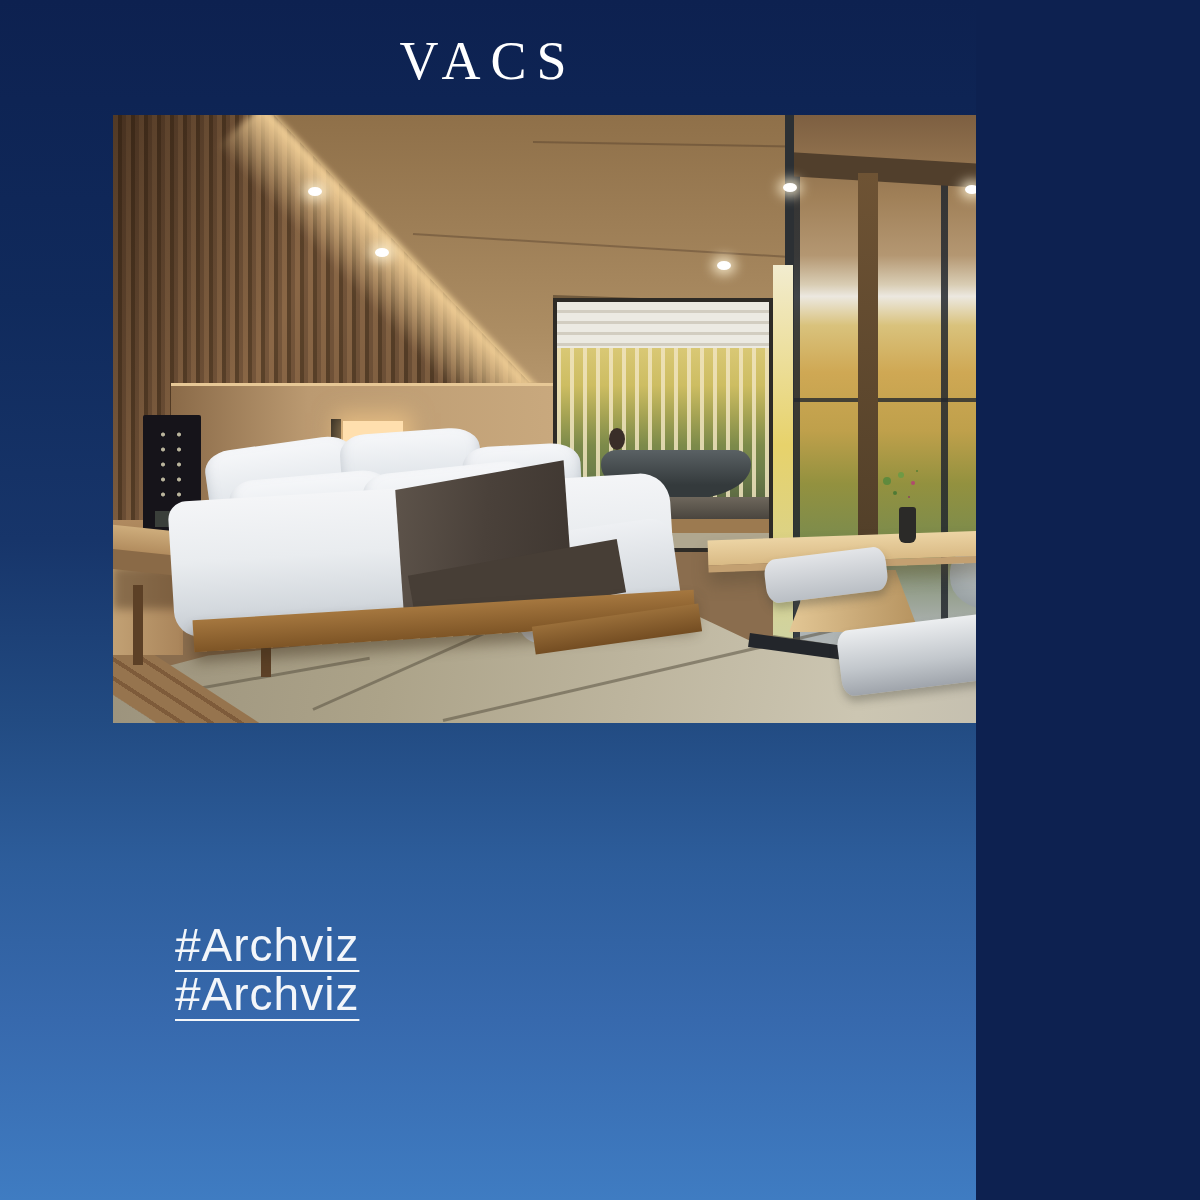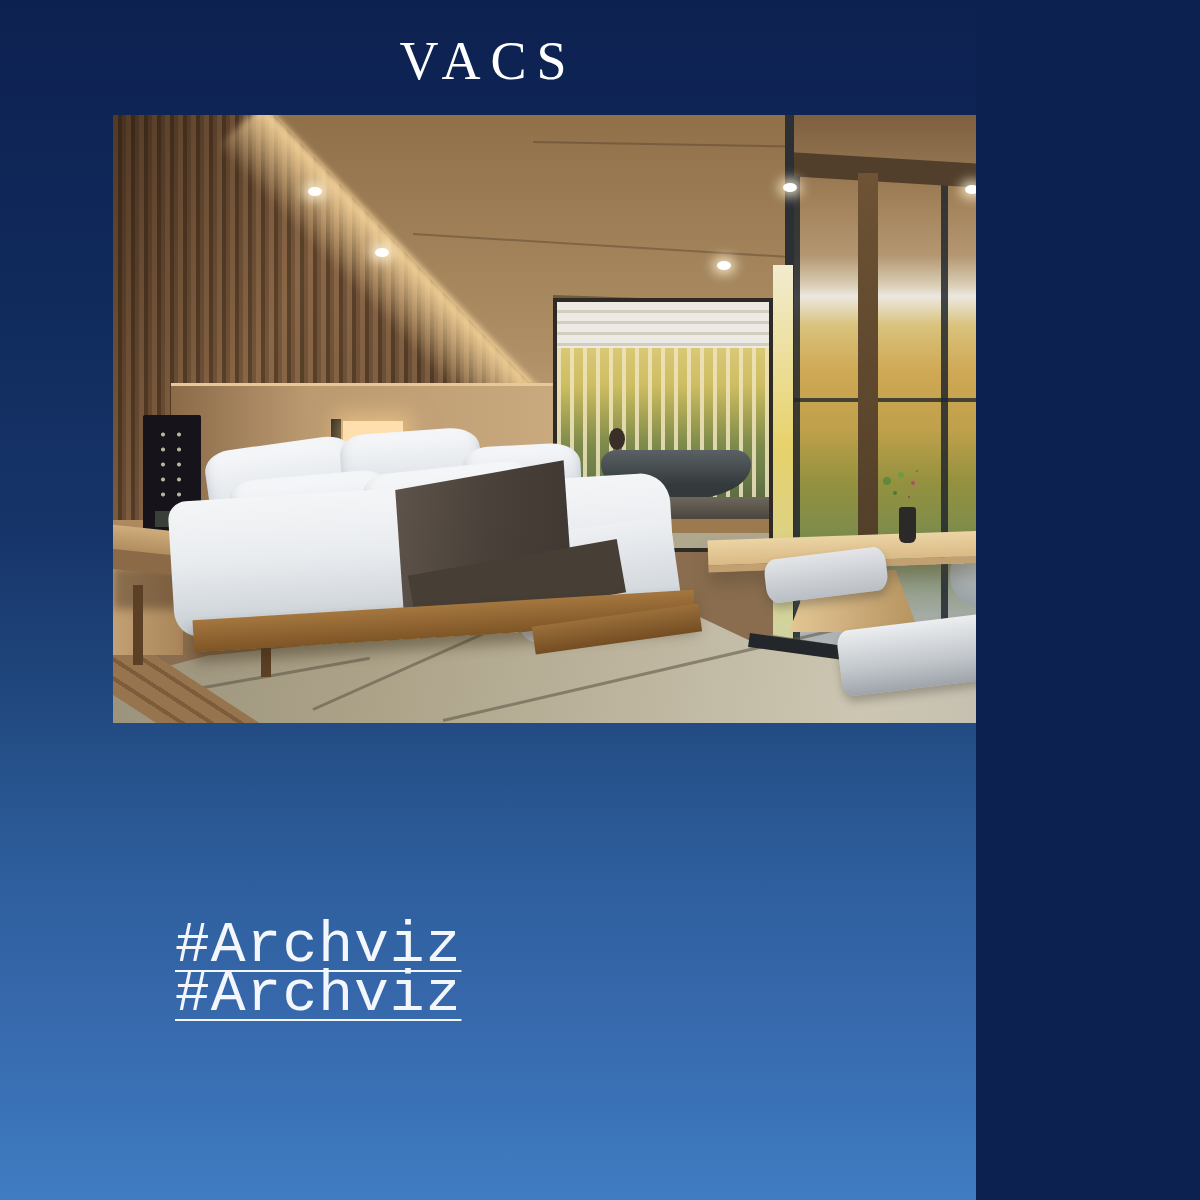--- a/index.html
+++ b/index.html
@@ -139,22 +139,22 @@
   .dl4{left:670px;top:68px;}
   .dl5{left:852px;top:70px;}
   .dl6{left:880px;top:146px;}
 
   
   .title{position:absolute;left:0;right:0;top:576px;text-align:center;color:#ffffff;
     font-size:142px;line-height:147px;font-weight:700;letter-spacing:-3px;
     -webkit-text-stroke:4px #ffffff;}
 
   
-  .tags{position:absolute;left:175px;top:921px;font-size:58px;line-height:49px;font-weight:400;
-    color:#f3f6fa;letter-spacing:1px;font-family:Liberation Mono, monospace;}
+  .tags{position:absolute;left:175px;top:921px;font-size:46px;line-height:49px;font-weight:400;
+    color:#f3f6fa;letter-spacing:1px;}
   .tag{display:block;text-decoration:underline;text-decoration-thickness:2px;text-underline-offset:9px;}
 
   
   .bodytext{position:absolute;left:478px;top:898px;width:566px;color:#dbe5f1;
     font-size:22.5px;line-height:28.6px;text-align:justify;letter-spacing:.2px;}
   .bodytext p{margin:0;}
 </style>
 </head>
 <body>
 

